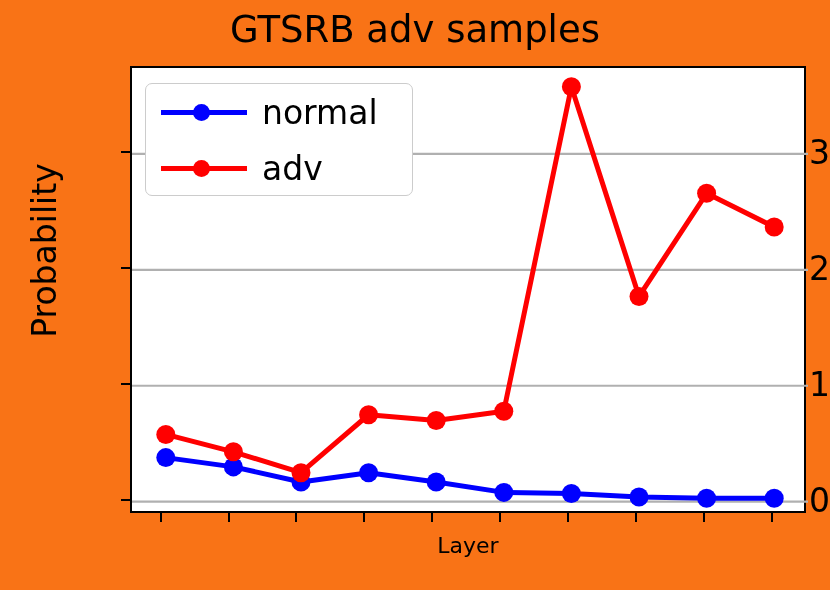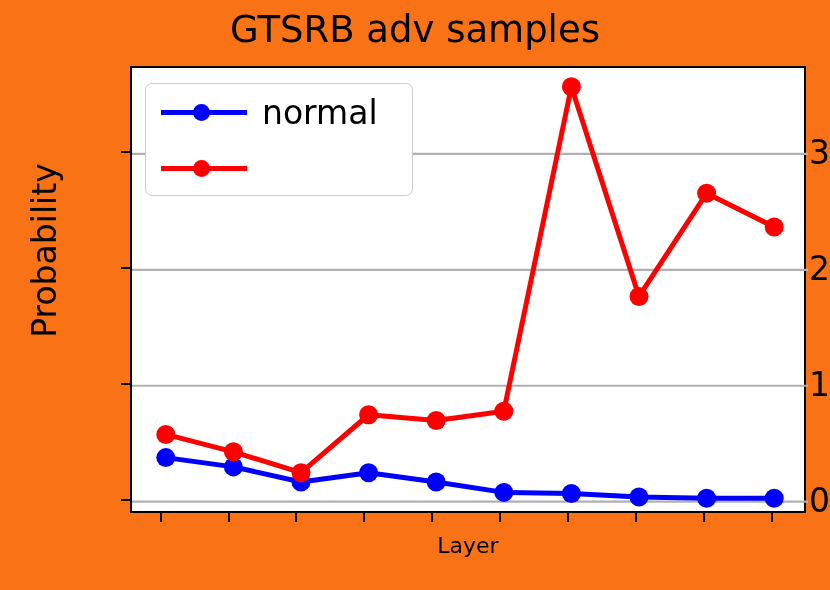--- a/index.html
+++ b/index.html
@@ -217,16 +217,17 @@
         <span class="legend-line" style="background:#0000ff;"></span>
         <span class="legend-dot" style="background:#0000ff;"></span>
       </span>
       <span class="legend-text">normal</span>
     </div>
     <div class="legend-row" style="top:56px;">
       <span class="legend-swatch">
         <span class="legend-line" style="background:#ff0000;"></span>
         <span class="legend-dot" style="background:#ff0000;"></span>
       </span>
+      <span class="legend-text">adv</span>
     </div>
   </div>
 
 </div>
 
 </body></html>

